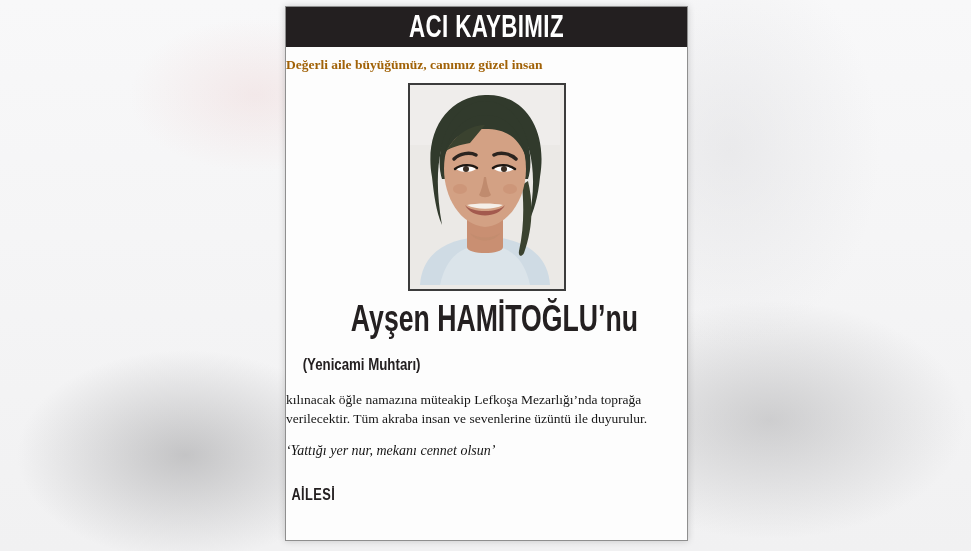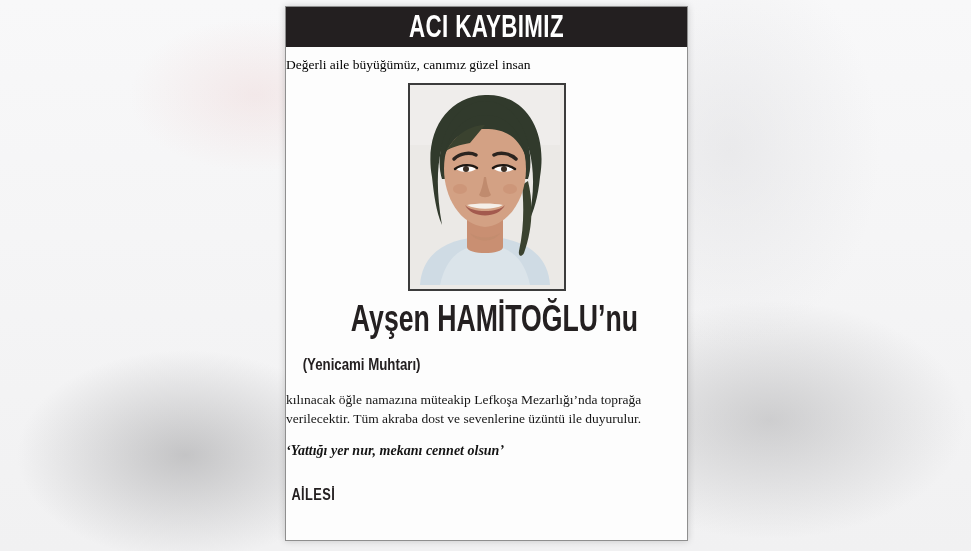--- a/index.html
+++ b/index.html
@@ -21,39 +21,39 @@
   }
   .banner {
     height:40px; background:#231f20; color:#ffffff;
     display:flex; align-items:center; justify-content:center;
   }
   .banner .condensed {
     font-family:"Liberation Sans", sans-serif; font-weight:bold; font-size:31px;
     letter-spacing:0.5px; transform:scaleX(0.72); transform-origin:center; white-space:nowrap;
   }
   .tribute {
-    margin-top:10px; font-weight:normal; font-size:13.5px; color:#000000;
+    margin-top:10px; font-weight:bold; font-size:13.5px; color:#a16207;
   }
   .photo-frame {
     width:154px; height:204px; margin:10px auto 0;
     border:2px solid #3c3c3c; background:#eceae7; overflow:hidden;
   }
   .photo-frame svg { display:block; }
   .name-line { margin-top:9px; line-height:38px; height:38px;padding-left:9px; }
   .name-line .condensed {
     display:inline-block; font-family:"Liberation Sans", sans-serif; font-weight:bold;
     font-size:37px; color:#242021; transform:scaleX(0.72); transform-origin:center; white-space:nowrap;
   }
   .subtitle-line { margin-top:16px; height:21px; line-height:21px; }
   .subtitle-line .condensed {
     display:inline-block; font-family:"Liberation Sans", sans-serif; font-weight:bold;
     font-size:17px; color:#242021; transform:scaleX(0.78); transform-origin:center; white-space:nowrap;
   }
   .announcement { margin-top:15px; font-size:13.5px; line-height:19px; color:#161616; }
-  .prayer { margin-top:15px; font-weight:bold; font-style:italic; font-size:14px; color:#141414; }
+  .prayer { margin-top:15px; font-weight:normal; font-style:italic; font-size:14px; color:#141414; }
   .signature-line { margin-top:27px; height:18px; line-height:18px; }
   .signature-line .condensed {
     display:inline-block; font-family:"Liberation Sans", sans-serif; font-weight:bold;
     font-size:16px; letter-spacing:0.5px; color:#242021; transform:scaleX(0.8);
     transform-origin:center; white-space:nowrap;
   }
 </style>
 </head>
 <body>
 
@@ -111,21 +111,21 @@
   <div class="name-line">
     <span class="condensed">Ayşen HAMİTOĞLU’nu</span>
   </div>
 
   <div class="subtitle-line">
     <span class="condensed">(Yenicami Muhtarı)</span>
   </div>
 
   <div class="announcement">
     <div>kılınacak öğle namazına müteakip Lefkoşa Mezarlığı’nda toprağa</div>
-    <div>verilecektir. Tüm akraba dost ve sevenlerine üzüntü ile duyurulur.</div>
+    <div>verilecektir. Tüm akraba insan ve sevenlerine üzüntü ile duyurulur.</div>
   </div>
 
   <div class="prayer">‘Yattığı yer nur, mekanı cennet olsun’</div>
 
   <div class="signature-line">
     <span class="condensed">AİLESİ</span>
   </div>
 
 </div>
 

